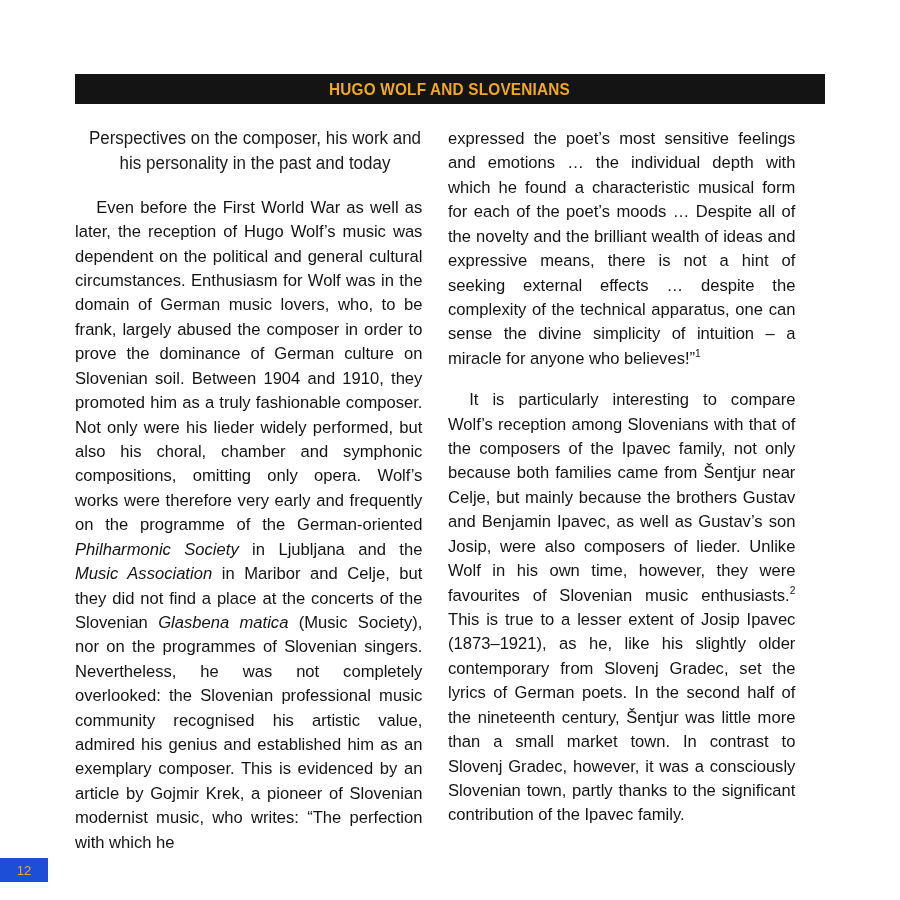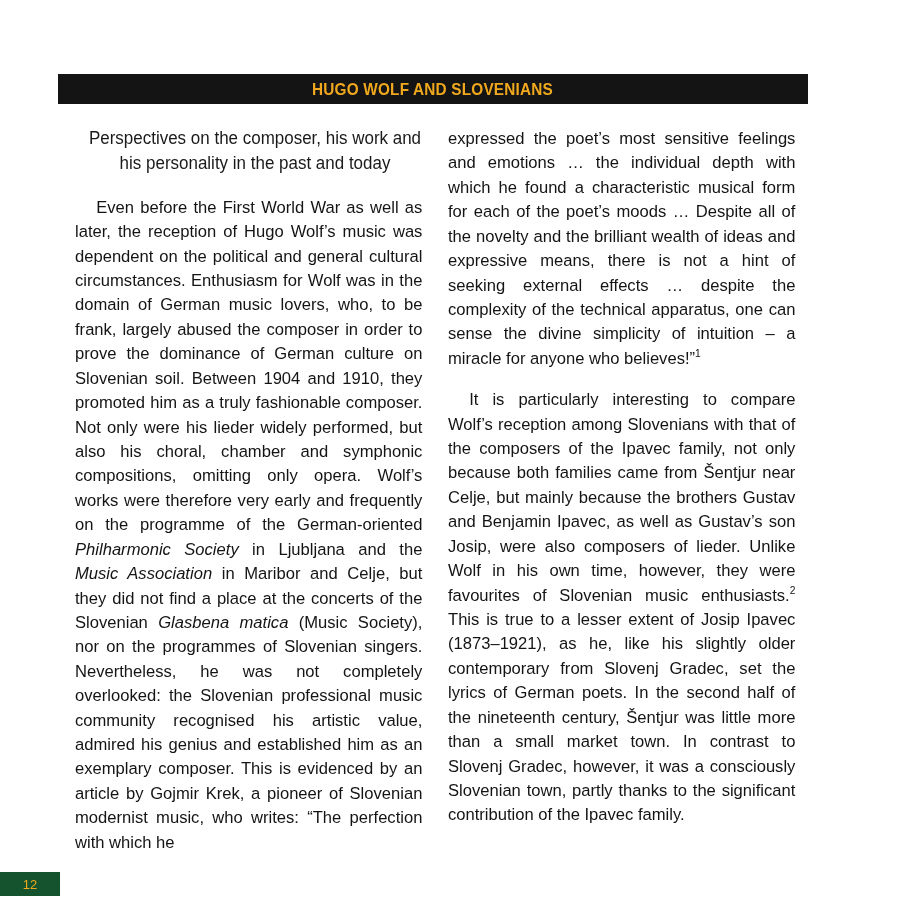--- a/index.html
+++ b/index.html
@@ -19,21 +19,21 @@
   .page {
     position: absolute;
     left: 0; top: 0;
     width: 900px;
     height: 900px;
   }
 
   
   .header-bar {
     position: absolute;
-    left: 58px;
+    left: 75px;
     top: 74px;
     width: 750px;
     height: 30px;
     background: #141414;
     display: flex;
     align-items: center;
     justify-content: center;
   }
   .header-title {
     color: #f0a81e;
@@ -92,27 +92,26 @@
     font-size: 0.62em;
     vertical-align: super;
     line-height: 0;
   }
 
   
   .page-tab {
     position: absolute;
     left: 0;
     top: 858px;
-    width: 60px;
+    width: 48px;
     height: 24px;
-    background: #14532d;
+    background: #1d4ed8;
     display: flex;
     align-items: center;
     justify-content: center;
-    margin-top: 14px;
   }
   .page-tab span {
     color: #f0a81e;
     font-size: 13px;
   }
 </style>
 </head>
 <body>
 
 <div class="page">

